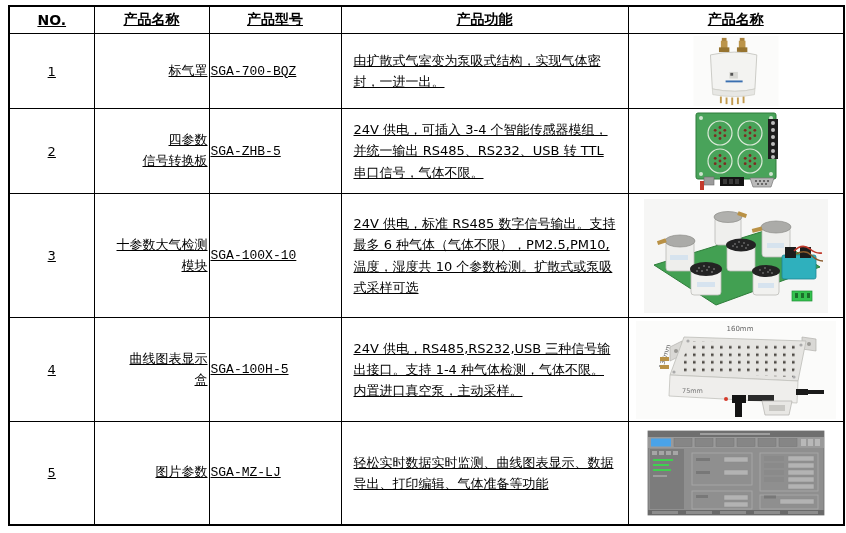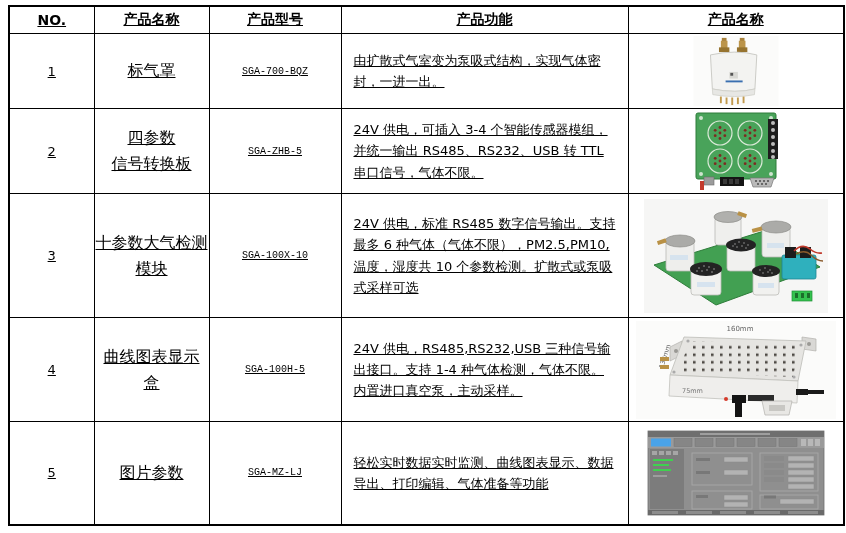--- a/index.html
+++ b/index.html
@@ -2,22 +2,22 @@
 <html><head>
 <meta charset="utf-8">
 <style>
   html,body{margin:0;padding:0;background:#fff;}
   body{width:846px;height:533px;position:relative;font-family:"DejaVu Sans","Liberation Sans",sans-serif;color:#000;}
   .spec-table{position:absolute;left:8px;top:5px;border-collapse:collapse;table-layout:fixed;width:835px;}
   .spec-table th,.spec-table td{border:1px solid #000;overflow:hidden;text-decoration:underline;}
   .spec-table{border:2px solid #000;}
   .spec-table th{font-size:14px;font-weight:bold;text-align:center;height:26px;padding:0;}
   td.c-no{ text-align:center;font-size:13px;}
-  td.c-name{text-align:center;font-size:16px;white-space:pre-line;line-height:1.6;}
-  td.c-model{text-align:center;font-size:10px;font-family:"Liberation Mono","DejaVu Sans Mono",monospace;}
+  td.c-name{text-align:right;font-size:13px;white-space:pre-line;line-height:1.6;}
+  td.c-model{text-align:left;font-size:13px;font-family:"Liberation Mono","DejaVu Sans Mono",monospace;}
   td.c-func{font-size:13px;line-height:1.62;padding:5px 12px;text-align:left;vertical-align:middle;}
   td.c-img{text-align:center;vertical-align:middle;padding:2px;}
   svg{display:block;margin:0 auto;}
   svg text{font-family:"DejaVu Sans",sans-serif;}
 </style>
 </head>
 <body>
 
 <table class="spec-table">
   <colgroup>

